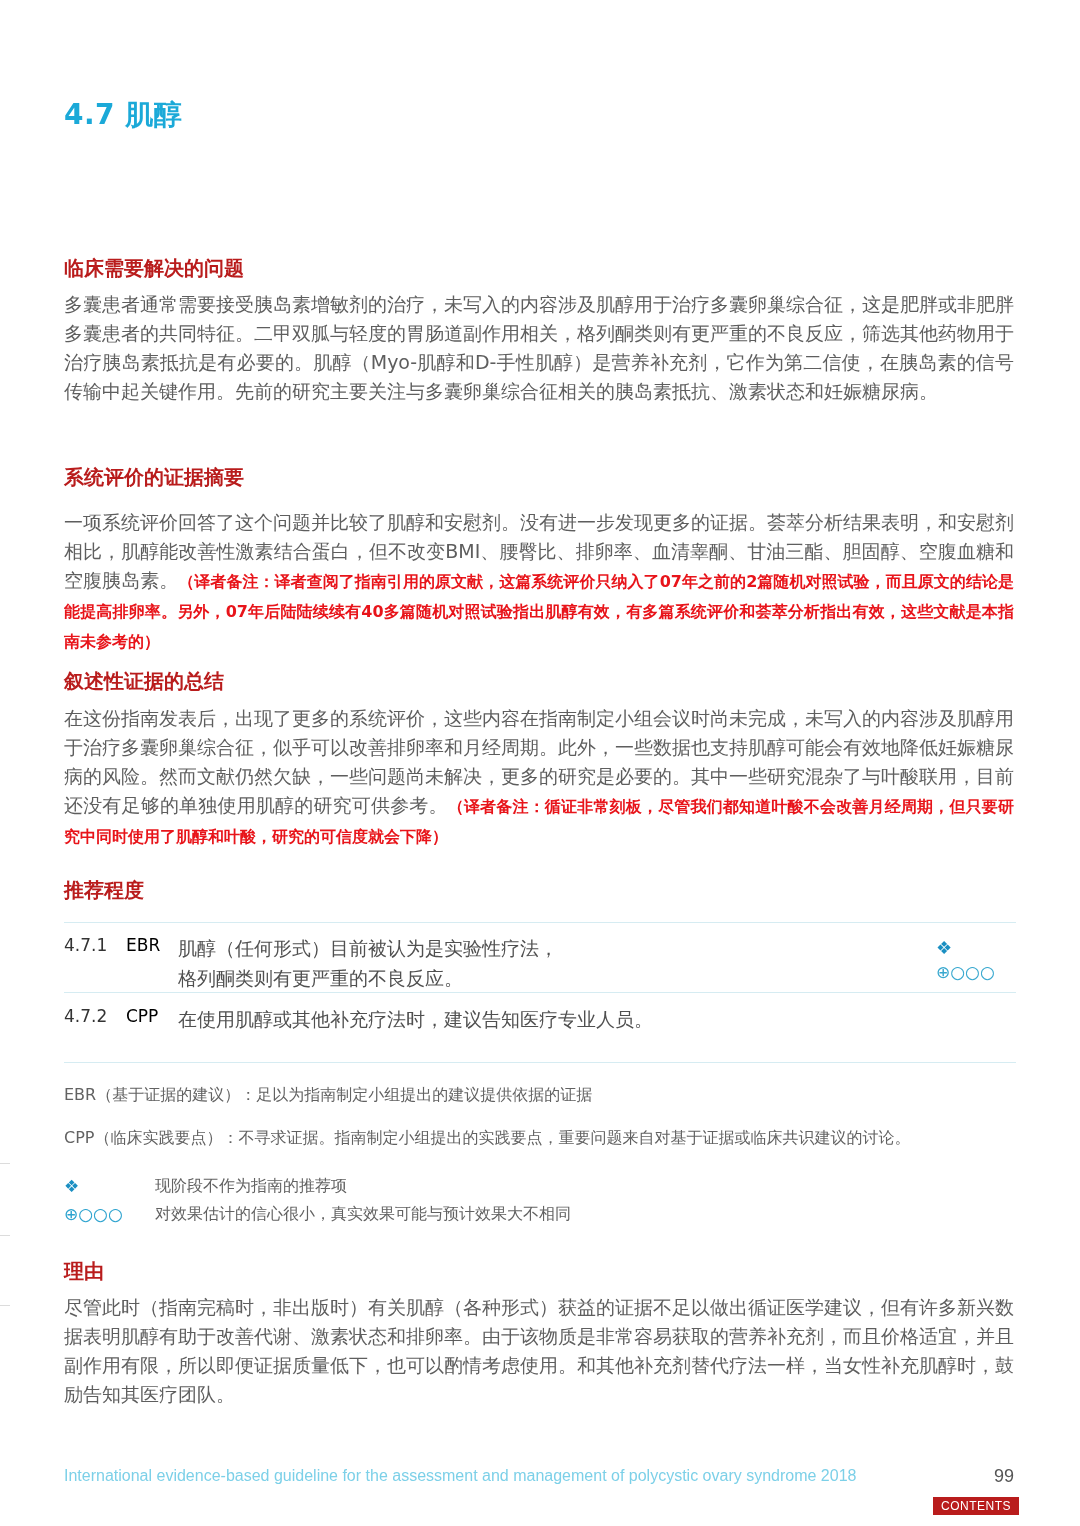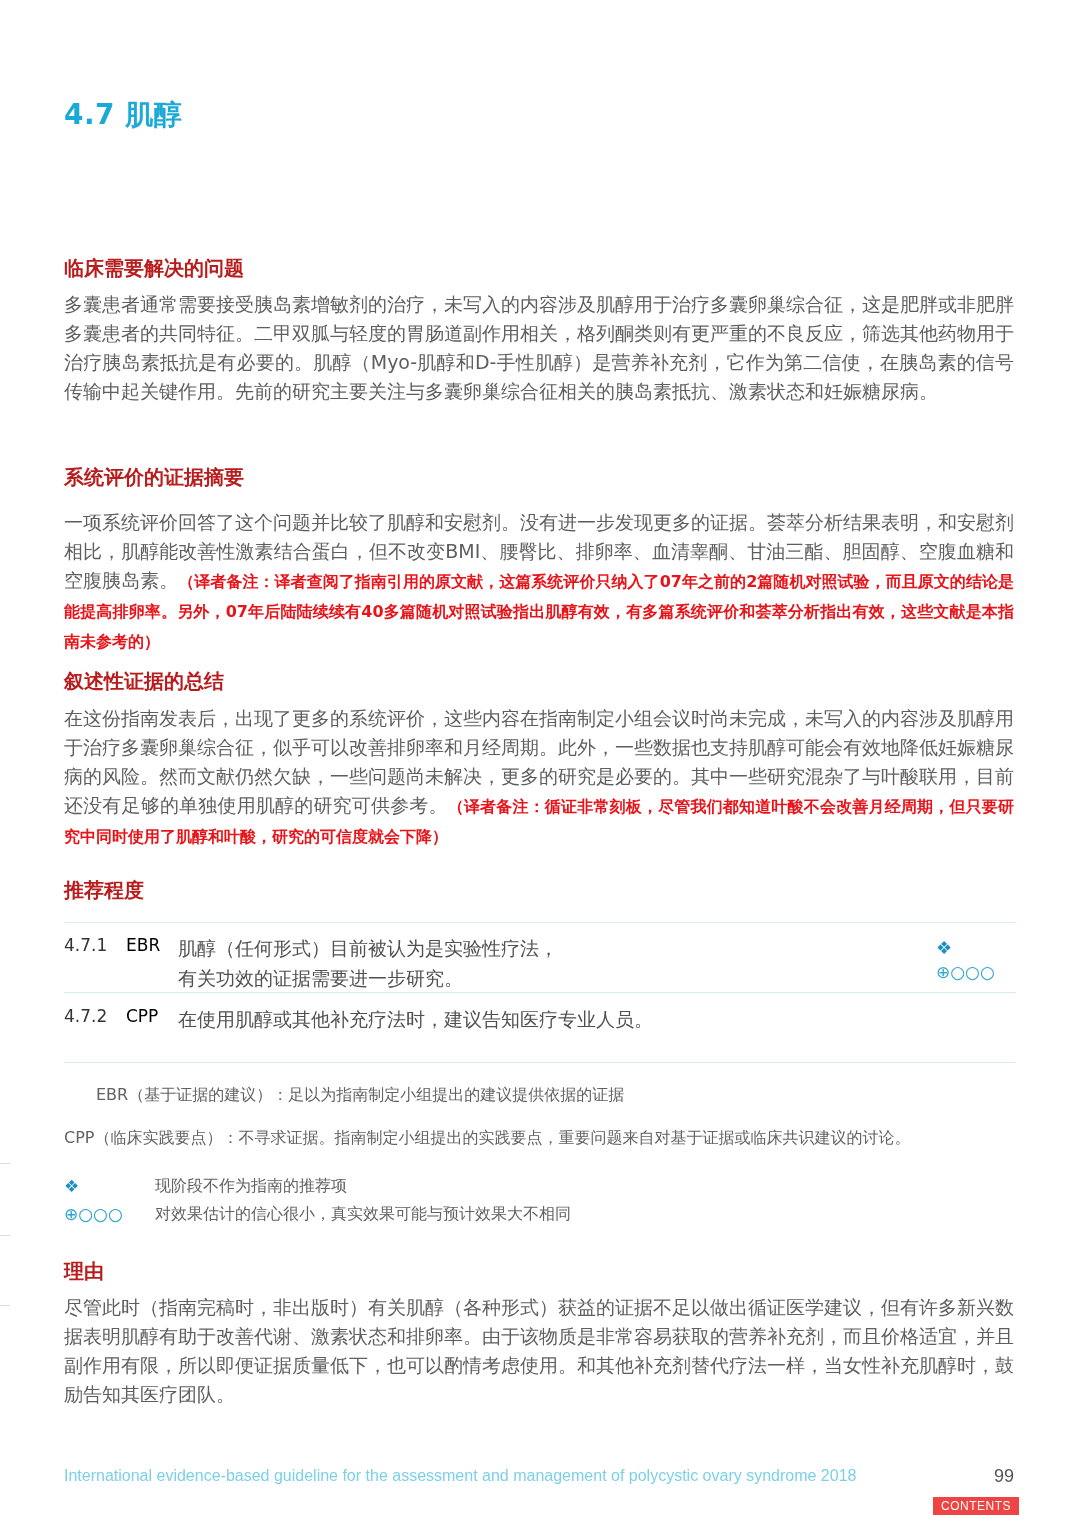--- a/index.html
+++ b/index.html
@@ -34,21 +34,21 @@
     .diamond { font-size: 18px; color: #1b8fc2; line-height: 22px; }
     .circles { font-size: 17px; color: #38a8cf; letter-spacing: 0px; line-height: 26px; }
     .legend { position: absolute; left: 64px; font-size: 16px; color: #626262; }
     .legend-icon { position: absolute; left: 0; color: #2da3cf; }
     .legend-text { position: absolute; left: 91px; white-space: nowrap; }
     .tick { position: absolute; left: 0; width: 10px; border-top: 1px solid #dcdcdc; }
     .footer-text { position: absolute; left: 64px; top: 1467px; font-size: 16px; color: #7cd0e8; font-family: "Liberation Sans", sans-serif; }
     .page-num { position: absolute; left: 994px; top: 1466px; font-size: 18px; color: #555; font-family: "Liberation Sans", sans-serif; }
     .contents-btn {
       position: absolute; left: 933px; top: 1497px; width: 86px; height: 18px;
-      background: #ef4444; color: #ffffff; font-size: 12px; text-align: center; line-height: 18px;
+      background: #b91c1c; color: #ffffff; font-size: 12px; text-align: center; line-height: 18px;
       font-family: "Liberation Sans", sans-serif; letter-spacing: 0.5px;
     }
   </style>
 </head>
 <body>
 
 <div class="page">
 
   <div class="section-num">4.7 肌醇</div>
 
@@ -66,39 +66,39 @@
   </div>
 
   <div class="subhead" style="top:877px;">推荐程度</div>
   <div class="rule" style="top:922px;"></div>
 
   <div class="rec-row" style="top:935px; height:55px;">
     <span class="rec-num">4.7.1</span>
     <span class="rec-type">EBR</span>
     <div class="rec-text">
       <div>肌醇（任何形式）目前被认为是实验性疗法，</div>
-      <div>有关功效的证据需要进一步研究。</div>
+      <div>格列酮类则有更严重的不良反应。</div>
     </div>
     <div class="grade">
       <div class="diamond">❖</div>
       <div class="circles">⊕○○○</div>
     </div>
   </div>
   <div class="rule" style="top:992px;"></div>
 
   <div class="rec-row" style="top:1006px; height:40px;">
     <span class="rec-num">4.7.2</span>
     <span class="rec-type">CPP</span>
     <div class="rec-text">
       <div>在使用肌醇或其他补充疗法时，建议告知医疗专业人员。</div>
     </div>
   </div>
   <div class="rule" style="top:1062px;"></div>
 
-  <div class="legend" style="top:1085px;margin-left:32px;">EBR（基于证据的建议）：足以为指南制定小组提出的建议提供依据的证据</div>
+  <div class="legend" style="top:1085px;">EBR（基于证据的建议）：足以为指南制定小组提出的建议提供依据的证据</div>
   <div class="legend" style="top:1128px;">CPP（临床实践要点）：不寻求证据。指南制定小组提出的实践要点，重要问题来自对基于证据或临床共识建议的讨论。</div>
 
   <div class="legend" style="top:1176px; width:700px; height:24px;">
     <span class="legend-icon" style="font-size:17px; color:#1b8fc2;">❖</span>
     <span class="legend-text">现阶段不作为指南的推荐项</span>
   </div>
   <div class="legend" style="top:1204px; width:700px; height:24px;">
     <span class="legend-icon" style="font-size:17px;">⊕○○○</span>
     <span class="legend-text">对效果估计的信心很小，真实效果可能与预计效果大不相同</span>
   </div>

